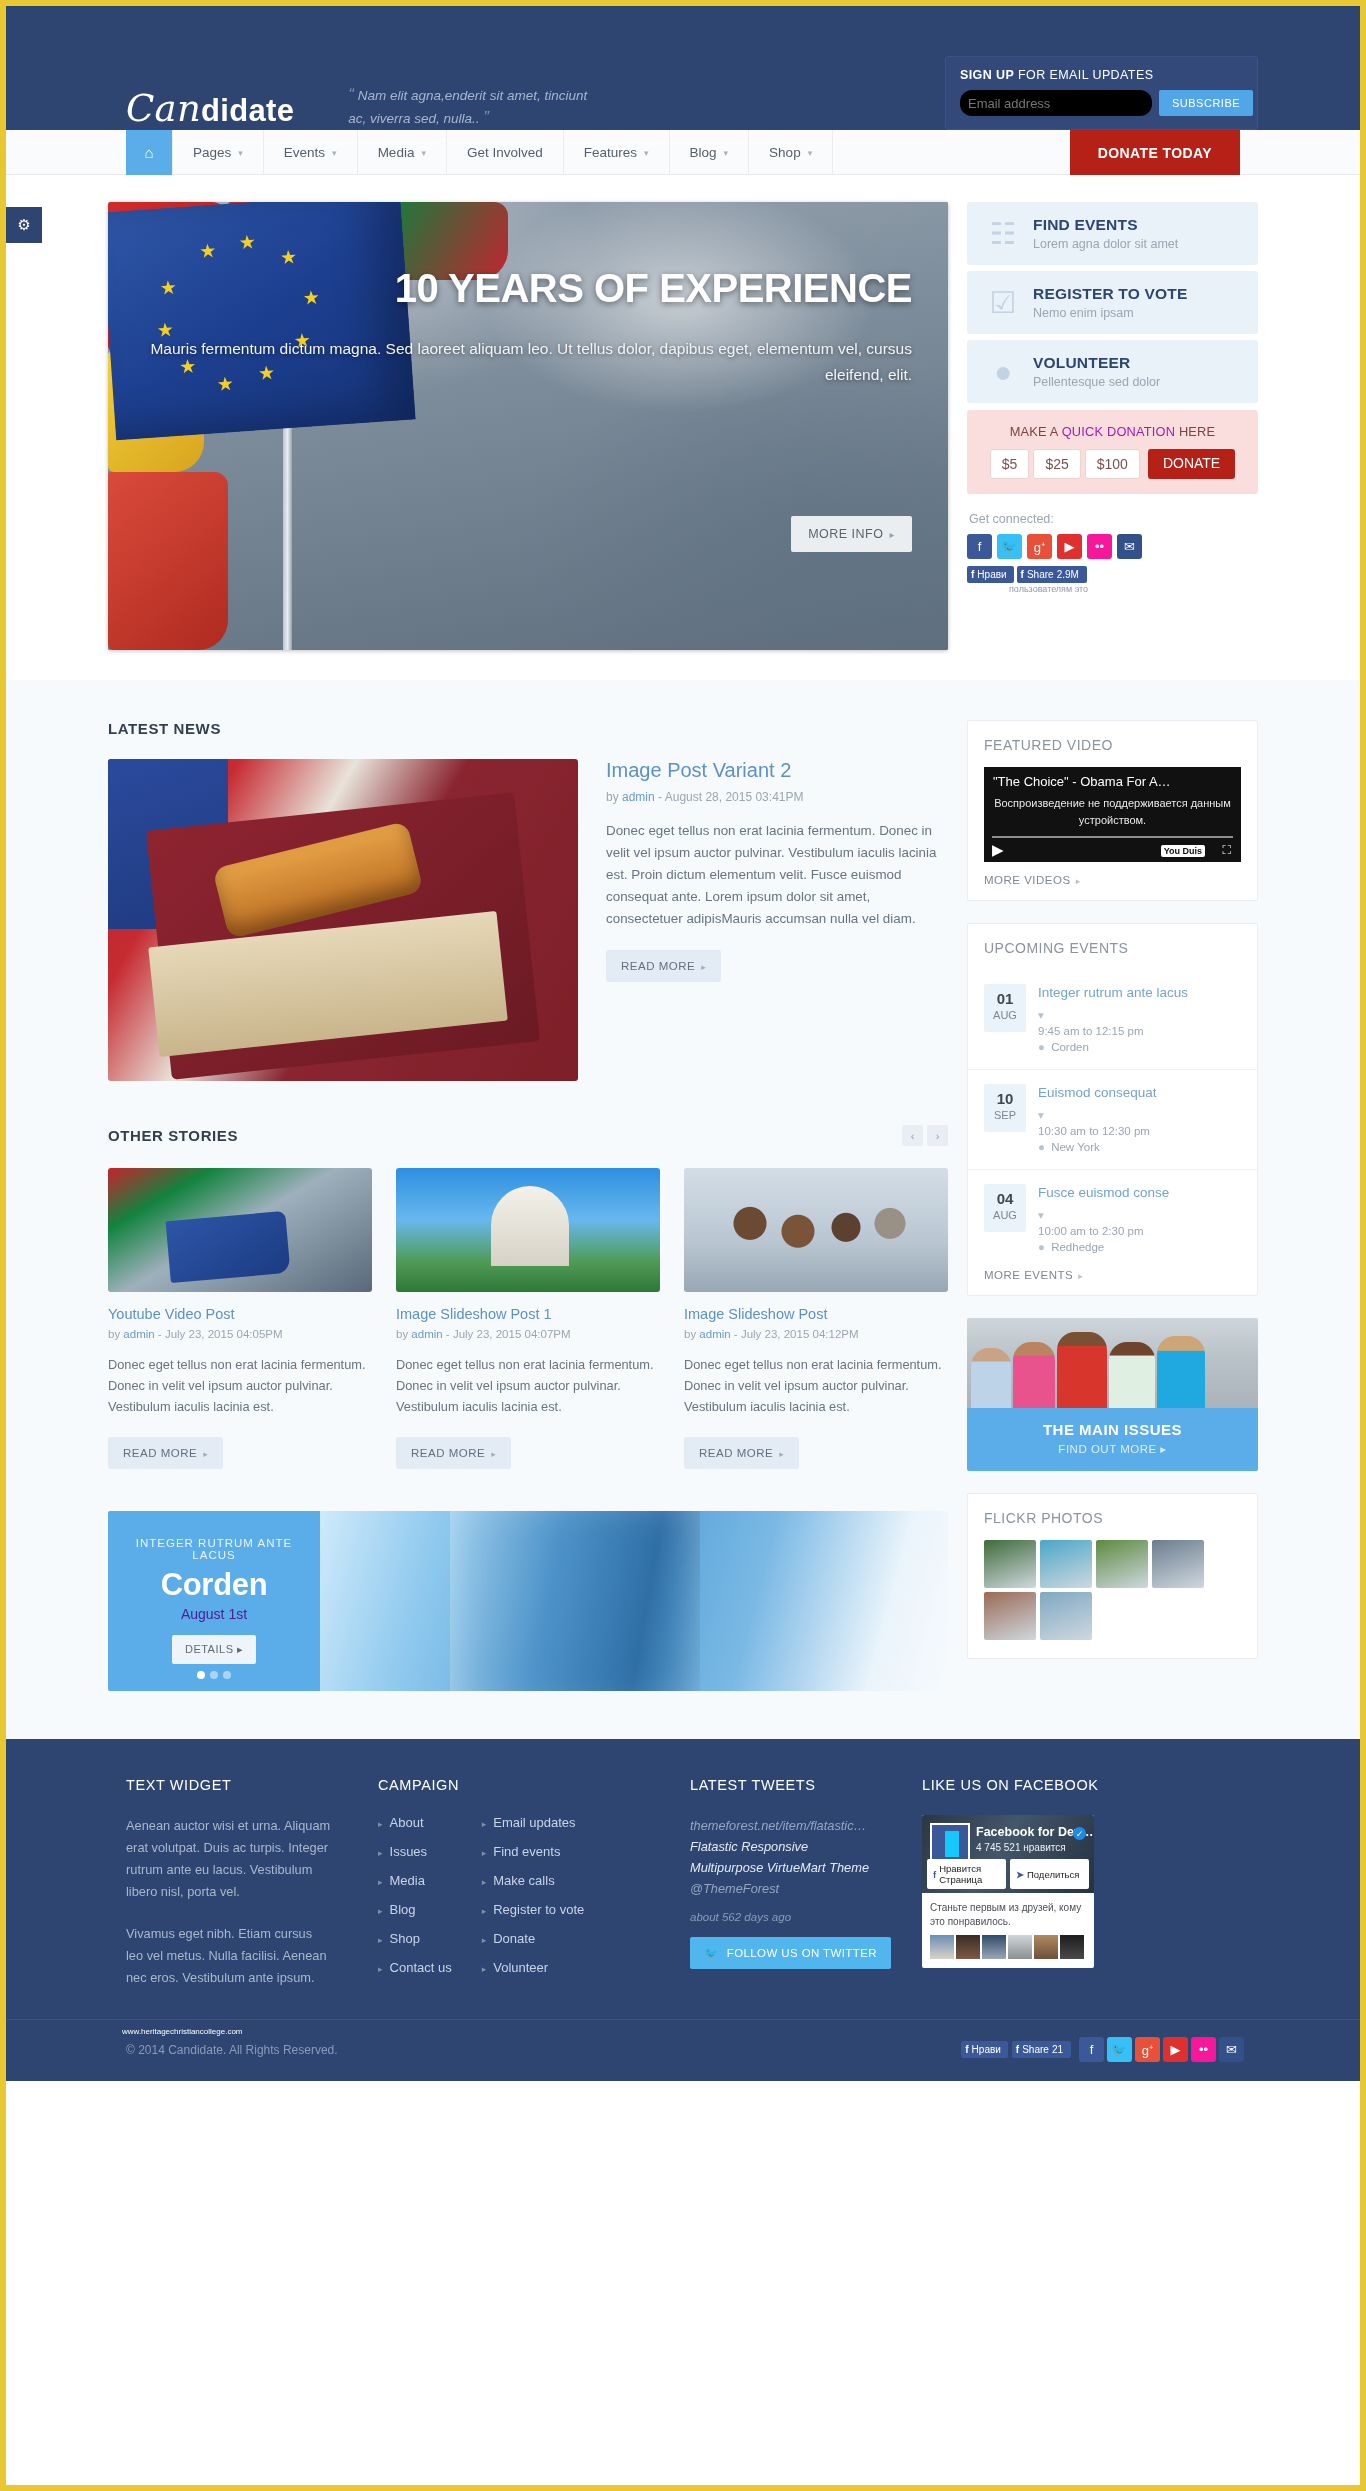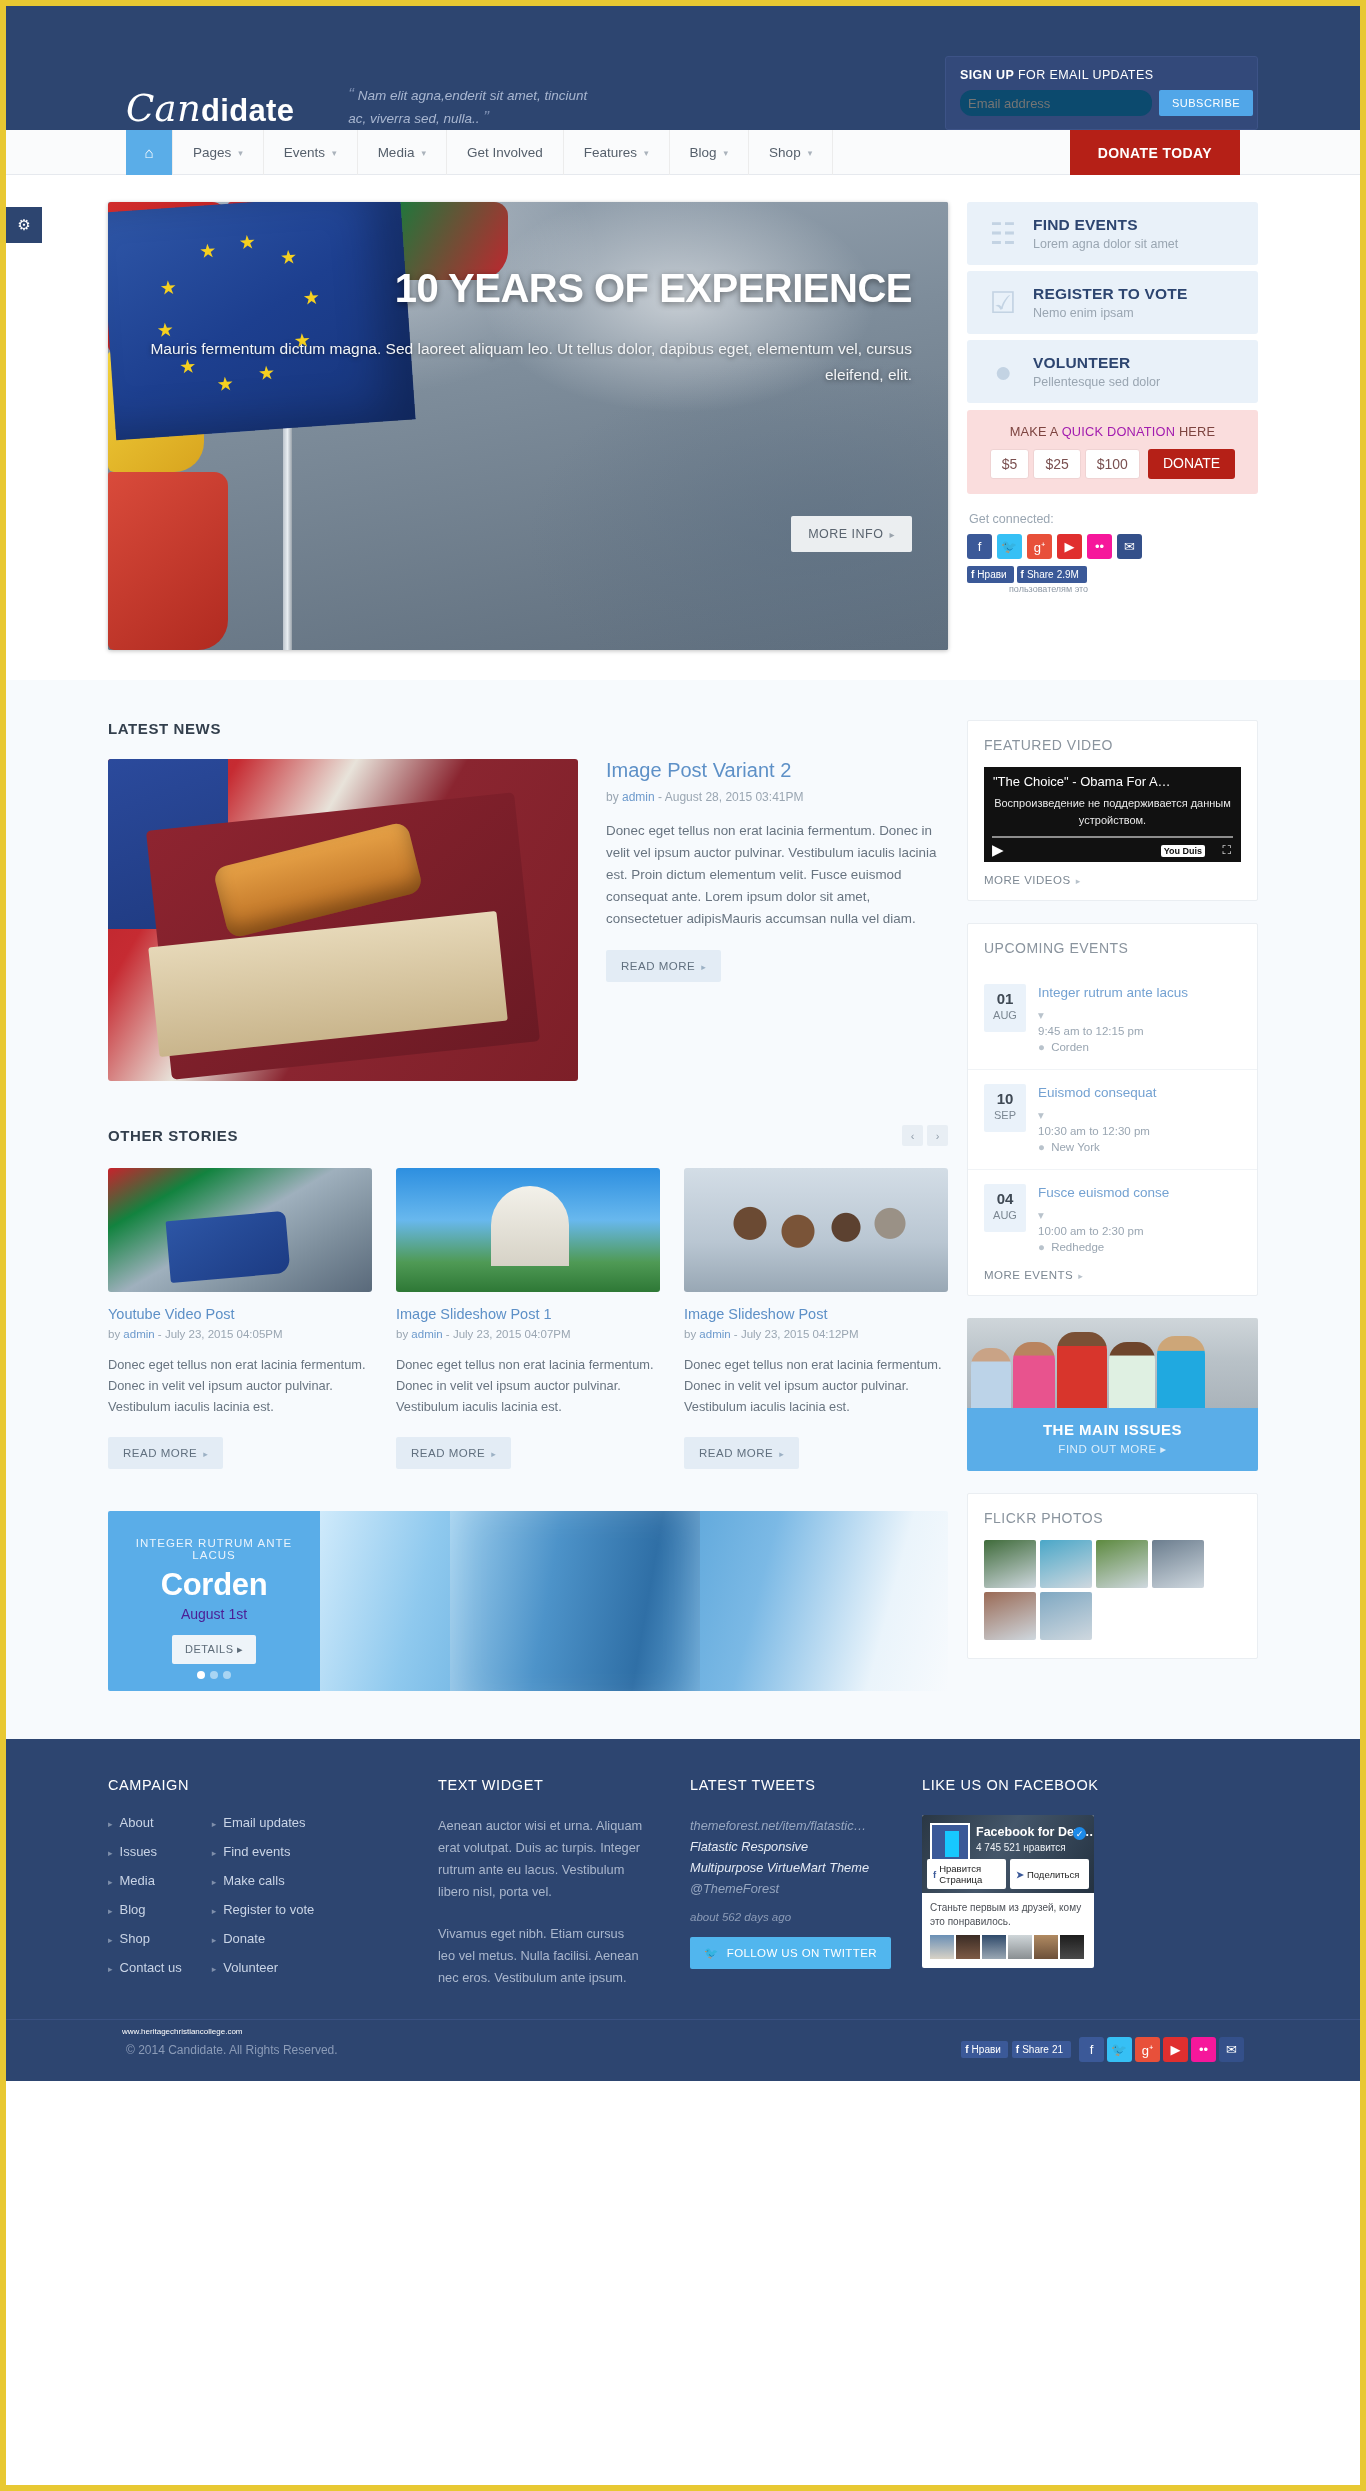--- a/index.html
+++ b/index.html
@@ -23,21 +23,21 @@
   .logo .script { font-family:"DejaVu Serif", serif; font-style:italic; font-size:37px; font-weight:400;}
   .logo .bold { font-weight:bold; }
   .tagline { color:#a8b6d0; font-style:italic; font-size:13.5px; line-height:22px; margin-left:54px; width:260px; position:relative;}
   .tagline .q { color:#7e90b3; font-size:17px; }
   .signup { margin-left:auto; background:#33497a; border:1px solid #3d5387; border-radius:3px; padding:11px 14px 13px 14px; width:313px;}
   .signup-title { color:#fff; font-size:12.5px; letter-spacing:.4px; margin-bottom:8px;}
   .signup-title b { font-weight:bold; }
   .signup-row { display:flex; }
   .signup-row input {
     flex:1; height:26px; border:none; border-radius:12px; padding:0 8px;
-    font-size:13px; color:#999; font-family:"Liberation Sans", sans-serif; background:#0c4a6e;
+    font-size:13px; color:#999; font-family:"Liberation Sans", sans-serif; background:#000000;
   }
   .signup-row button {
     margin-left:7px; background:#51a6e8; color:#fff; border:none; border-radius:2px;
     font-size:11px; letter-spacing:.5px; padding:0 13px; height:26px; cursor:pointer;
     font-family:"Liberation Sans", sans-serif;
   }
 
   
   .navbar { background:#fafbfc; height:45px; border-bottom:1px solid #e6e9ee; position:relative; }
   .navbar .container { display:flex; height:45px; }
@@ -564,20 +564,25 @@
             <div class="fl" style="background: linear-gradient(160deg, rgb(154, 106, 85), rgb(207, 216, 223));"></div>
             <div class="fl" style="background: linear-gradient(160deg, rgb(127, 168, 194), rgb(207, 216, 223));"></div>
           </div>
       </div>
     </div>
   </div>
 </div>
 
 <div class="footer">
   <div class="container">
+    <div class="f-col" style="width:230px;margin-left:18px;">
+      <div class="f-title">TEXT WIDGET</div>
+      <div class="f-text">Aenean auctor wisi et urna. Aliquam erat volutpat. Duis ac turpis. Integer rutrum ante eu lacus. Vestibulum libero nisl, porta vel.</div>
+      <div class="f-text">Vivamus eget nibh. Etiam cursus leo vel metus. Nulla facilisi. Aenean nec eros. Vestibulum ante ipsum.</div>
+    </div>
     <div class="f-col" style="width:290px;">
       <div class="f-title">CAMPAIGN</div>
       <div class="f-links">
           <ul id="camp1">
             <li><span class="b">▸</span>About</li>
             <li><span class="b">▸</span>Issues</li>
             <li><span class="b">▸</span>Media</li>
             <li><span class="b">▸</span>Blog</li>
             <li><span class="b">▸</span>Shop</li>
             <li><span class="b">▸</span>Contact us</li>
@@ -585,25 +590,20 @@
           <ul id="camp2">
             <li><span class="b">▸</span>Email updates</li>
             <li><span class="b">▸</span>Find events</li>
             <li><span class="b">▸</span>Make calls</li>
             <li><span class="b">▸</span>Register to vote</li>
             <li><span class="b">▸</span>Donate</li>
             <li><span class="b">▸</span>Volunteer</li>
           </ul>
         </div>
     </div>
-    <div class="f-col" style="width:230px;margin-left:18px;">
-      <div class="f-title">TEXT WIDGET</div>
-      <div class="f-text">Aenean auctor wisi et urna. Aliquam erat volutpat. Duis ac turpis. Integer rutrum ante eu lacus. Vestibulum libero nisl, porta vel.</div>
-      <div class="f-text">Vivamus eget nibh. Etiam cursus leo vel metus. Nulla facilisi. Aenean nec eros. Vestibulum ante ipsum.</div>
-    </div>
     <div class="f-col" style="width:210px;">
       <div class="f-title">LATEST TWEETS</div>
       <div class="tweet">
         <span class="lnk">themeforest.net/item/flatastic…</span>
         <span class="h">Flatastic Responsive Multipurpose VirtueMart Theme </span><span class="at">@ThemeForest</span>
       </div>
       <div class="tweet-ago">about 562 days ago</div>
       <div class="tw-btn">
         <span>🐦</span>
         <span>FOLLOW US ON TWITTER</span>

